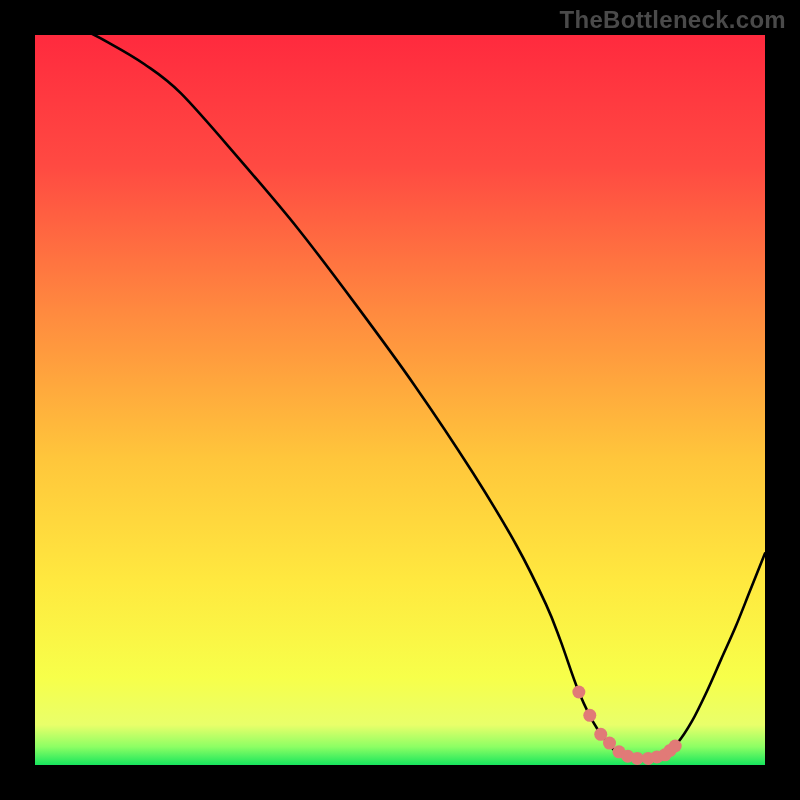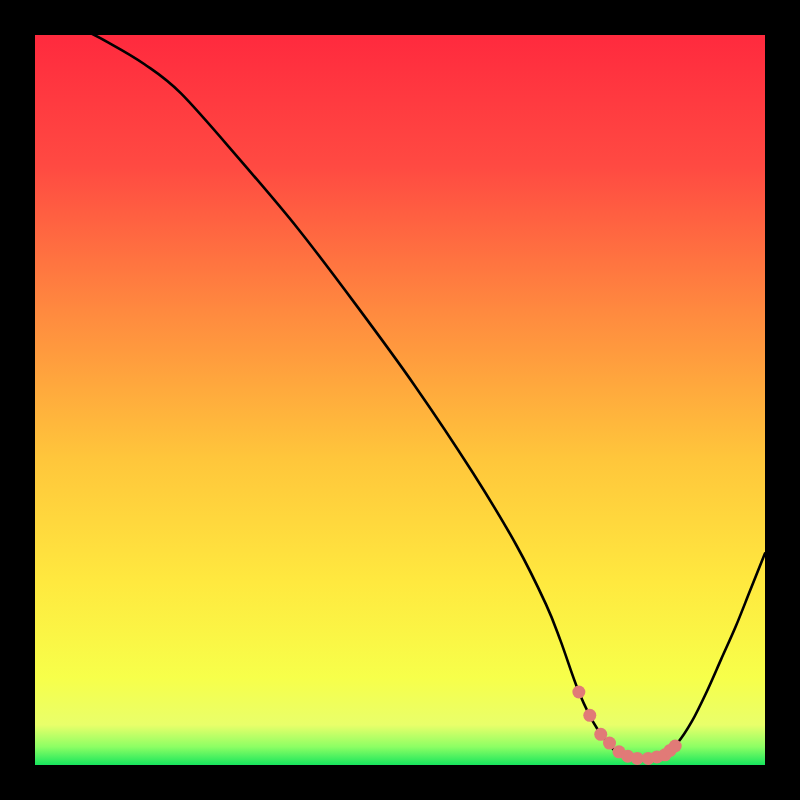--- a/index.html
+++ b/index.html
@@ -34,20 +34,21 @@
     width: 730px;
     height: 730px;
   }
   .plot svg {
     display: block;
   }
 </style>
 </head>
 <body>
 <div class="outer">
+  <div class="watermark">TheBottleneck.com</div>
   <div class="plot">
     <svg id="plot-svg" viewBox="0 0 730 730" width="730" height="730" preserveAspectRatio="none">
         <defs>
           <linearGradient id="bg-grad" x1="0" y1="0" x2="0" y2="1">
             <stop offset="0%" stop-color="#ff2a3e"></stop>
             <stop offset="18%" stop-color="#ff4a42"></stop>
             <stop offset="38%" stop-color="#ff8a3f"></stop>
             <stop offset="57.99999999999999%" stop-color="#ffc63b"></stop>
             <stop offset="75%" stop-color="#ffe93f"></stop>
             <stop offset="88%" stop-color="#f7ff4a"></stop>

